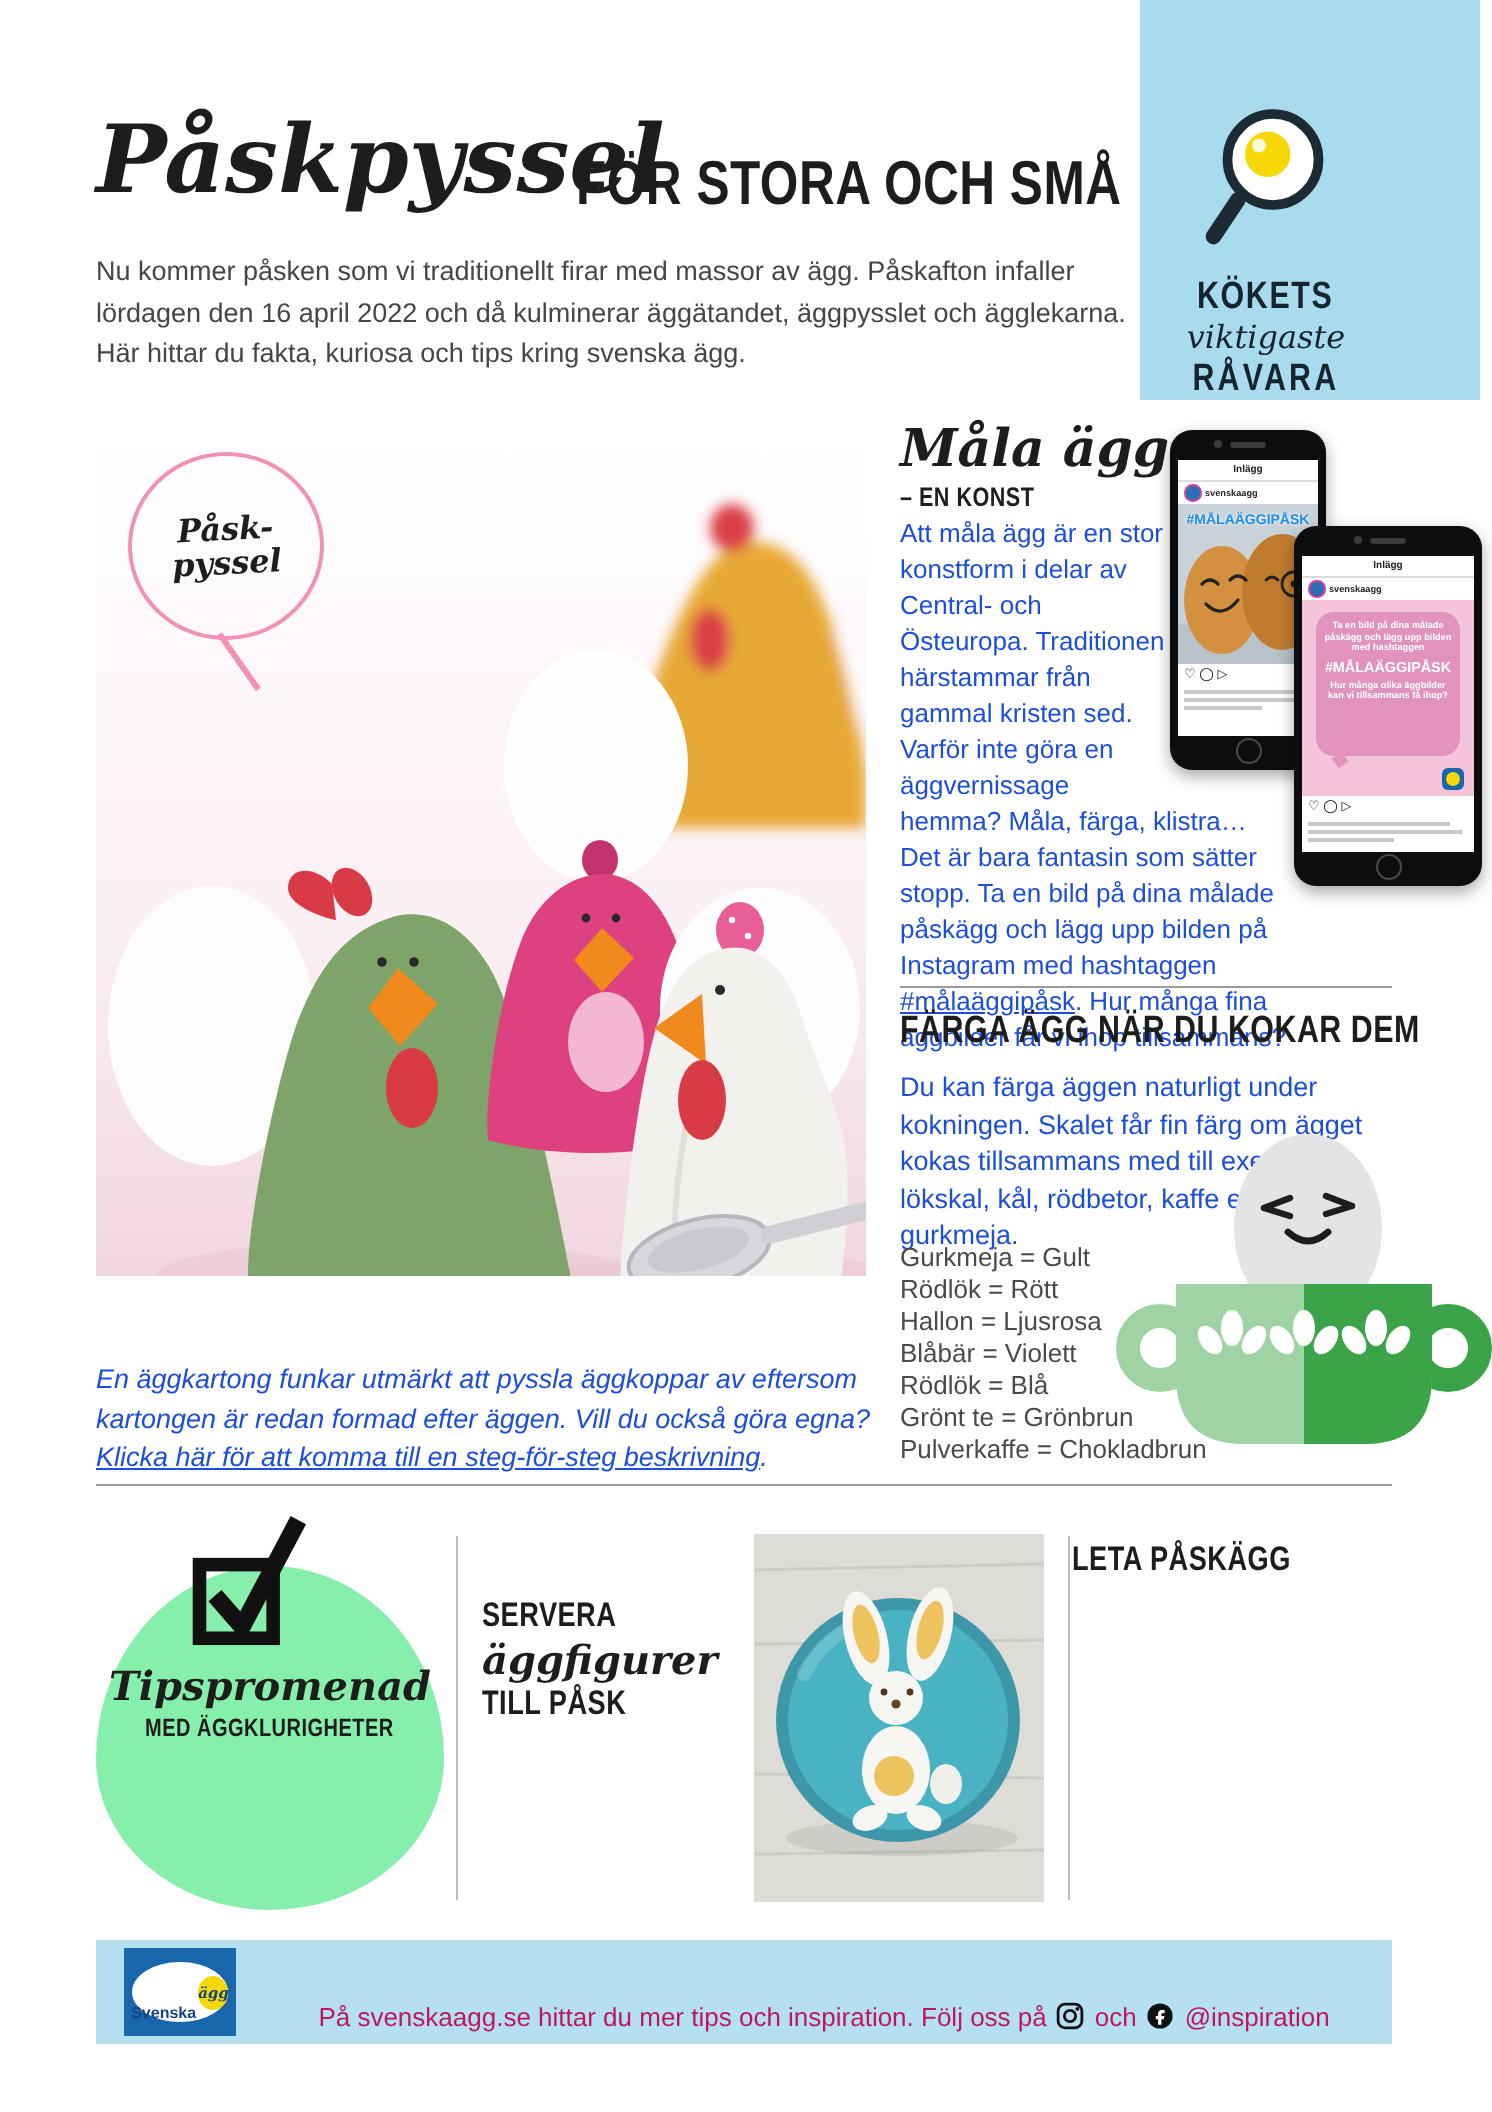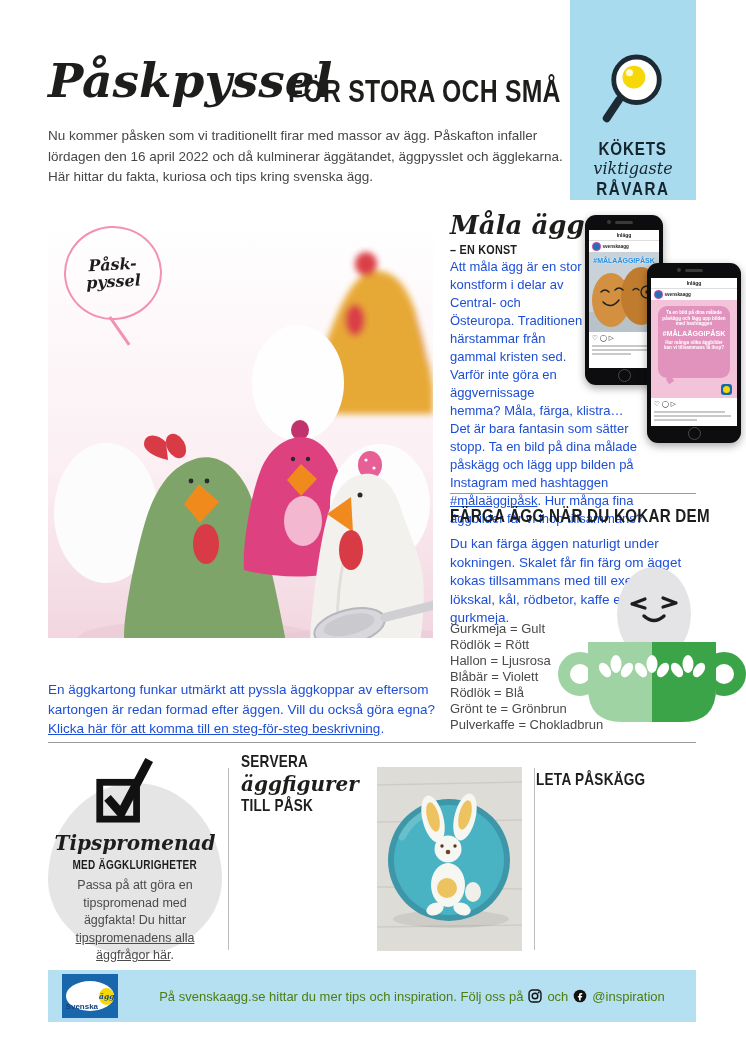--- a/index.html
+++ b/index.html
@@ -10,21 +10,21 @@
         color:#1d1d1b;white-space:nowrap;letter-spacing:.3px;}
   .cond-c{display:inline-block;transform:scaleX(.8);transform-origin:50% 0;font-weight:700;
         color:#1d1d1b;white-space:nowrap;letter-spacing:.3px;}
   .script{font-family:"DejaVu Serif",serif;font-style:italic;font-weight:700;color:#1d1d1b;}
   .body-txt{font-size:13.5px;line-height:18.5px;color:#1d4ed8;}
   .pre{white-space:pre-line;}
   a.lnk{color:inherit;text-decoration:underline;cursor:pointer;}
   .hline{background:#9a9a9a;height:1px;}
   .vline{background:#bdbdbd;width:1px;}
   
-  #logo-box{left:570px;top:0;width:126px;height:200px;background:#a9dbef;text-align:center;}
+  #logo-box{left:570px;top:0;width:126px;height:200px;background:#a9dbef;text-align:center;padding-left:44px;}
   
   #photo{left:48px;top:218px;width:385px;height:420px;overflow:hidden;}
   #bubble{left:16px;top:8px;width:94px;height:90px;border:2px solid #f291b5;border-radius:50%;
           display:flex;flex-direction:column;align-items:center;justify-content:center;transform:rotate(-3deg);}
   #bubble-tail{left:70px;top:96px;width:2.5px;height:34px;background:#f291b5;transform:rotate(-35deg);}
   
   #right-col{left:450px;top:210px;width:246px;}
   
   .phone{position:absolute;background:#0d0d0f;border-radius:11px;box-shadow:0 3px 8px rgba(0,0,0,.35);}
   .phone .speaker{position:absolute;top:6px;left:50%;margin-left:-9px;width:18px;height:2.5px;background:#3a3a3a;border-radius:2px;}
@@ -33,29 +33,29 @@
   .phone .screen{position:absolute;left:4px;right:4px;top:15px;bottom:17px;background:#fff;overflow:hidden;}
   .ig-top{height:10px;line-height:10px;text-align:center;font-size:5px;font-weight:700;color:#222;border-bottom:.5px solid #ddd;}
   .ig-user{height:11px;display:flex;align-items:center;gap:2px;padding:0 3px;}
   .ig-ava{width:6.5px;height:6.5px;border-radius:50%;background:#2a6fb5;border:.5px solid #d6459b;}
   .ig-name{font-size:4.6px;font-weight:700;color:#222;}
   .ig-img{position:relative;}
   .ig-hash{position:absolute;left:0;right:0;text-align:center;font-weight:800;color:#1f8fe8;}
   .ig-icons{height:11px;line-height:11px;font-size:6.5px;color:#111;padding:0 3px;}
   .cap-bar{height:2px;background:#c9c9c9;margin:2px 3px 0;}
   
-  #tips-egg{left:48px;top:783px;width:174px;height:172px;background:#e5e5e5;
+  #tips-egg{left:48px;top:783px;width:174px;height:172px;background:#86efac;
             border-radius:50% 50% 50% 50% / 56% 56% 44% 44%;text-align:center;}
   
   #footer-bar{left:48px;top:970px;width:648px;height:52px;background:#b5e0f2;}
   #footer-logo{position:absolute;left:14px;top:4px;width:56px;height:44px;background:#1867ac;
                display:flex;align-items:center;justify-content:center;}
   #footer-oval{width:48px;height:30px;background:#fff;border-radius:50%;display:flex;align-items:center;justify-content:center;gap:1px;}
-  #footer-text{position:absolute;left:90px;right:10px;top:0;height:52px;display:flex;align-items:center;justify-content:center;gap:5px;
-               font-size:13px;color:#4d7c0f;}
+  #footer-text{position:absolute;left:90px;right:10px;top:12px;height:52px;display:flex;align-items:center;justify-content:center;gap:5px;
+               font-size:13px;color:#be185d;}
 </style>
 </head>
 <body>
 
 <div id="page">
 
   <div id="logo-box" class="abs">
     <svg class="abs" style="left:28px;top:50px;" width="70" height="84" viewBox="0 0 80 96">
       <circle cx="44" cy="34" r="26" fill="#ffffff" stroke="#1c2a33" stroke-width="5.5"></circle>
       <circle cx="41" cy="31" r="13" fill="#f6d808"></circle>
@@ -259,43 +259,40 @@
       <div>Gurkmeja = Gult</div>
       <div>Rödlök = Rött</div>
       <div>Hallon = Ljusrosa</div>
       <div>Blåbär = Violett</div>
       <div>Rödlök = Blå</div>
       <div>Grönt te = Grönbrun</div>
       <div>Pulverkaffe = Chokladbrun</div>
     </div>
   </div>
 
-  <div class="abs body-txt" style="left:48px;top:680px;width:408px;font-size:13.5px;line-height:19.5px;">
+  <div class="abs body-txt" style="left:48px;top:680px;width:408px;font-size:13.5px;line-height:19.5px;font-style:italic;">
     <span>En äggkartong funkar utmärkt att pyssla äggkoppar av eftersom kartongen är redan formad efter äggen. Vill du också göra egna? </span><a class="lnk">Klicka här för att komma till en steg-för-steg beskrivning</a><span>.</span>
   </div>
 
   <div class="hline abs" style="left:48px;top:742px;width:648px;"></div>
 
   <div id="tips-egg" class="abs">
     <div style="padding-top:48px;">
       <span class="script" style="font-size:20px;">Tipspromenad</span><br>
       <span class="cond-c" style="font-size:12.5px;">MED ÄGGKLURIGHETER</span>
-      <div style="margin:4px auto 0;width:152px;font-size:12.5px;line-height:17.5px;color:#4a4a4a;">
-        <span>Passa på att göra en tipspromenad med äggfakta! Du hittar </span><a class="lnk">tipspromenadens alla äggfrågor här</a><span>.</span>
-      </div>
     </div>
   </div>
   <svg class="abs" style="left:92px;top:755px;" width="62" height="74" viewBox="0 0 64 76">
     <rect x="8" y="28" width="38" height="38" fill="none" stroke="#111" stroke-width="7"></rect>
     <path d="M16 44 L30 60 L59 5" fill="none" stroke="#111" stroke-width="9"></path>
   </svg>
 
   <div class="vline abs" style="left:228px;top:768px;height:182px;"></div>
 
-  <div class="abs" style="left:241px;top:752px;width:128px;">
+  <div class="abs" style="left:241px;top:798px;width:128px;">
     <span class="cond" style="font-size:17px;">SERVERA</span><br>
     <span class="script" style="font-size:20px;line-height:24px;">äggfigurer</span><br>
     <span class="cond" style="font-size:17px;">TILL PÅSK</span>
   </div>
 
   <div class="abs" style="left:377px;top:767px;width:145px;height:184px;overflow:hidden;">
     <svg width="145" height="184" viewBox="0 0 145 184">
       <rect width="145" height="184" fill="#dddcd6"></rect>
       <g stroke="#cac9c2" stroke-width="1.5" opacity=".8">
         <line x1="0" y1="18" x2="145" y2="15"></line>

